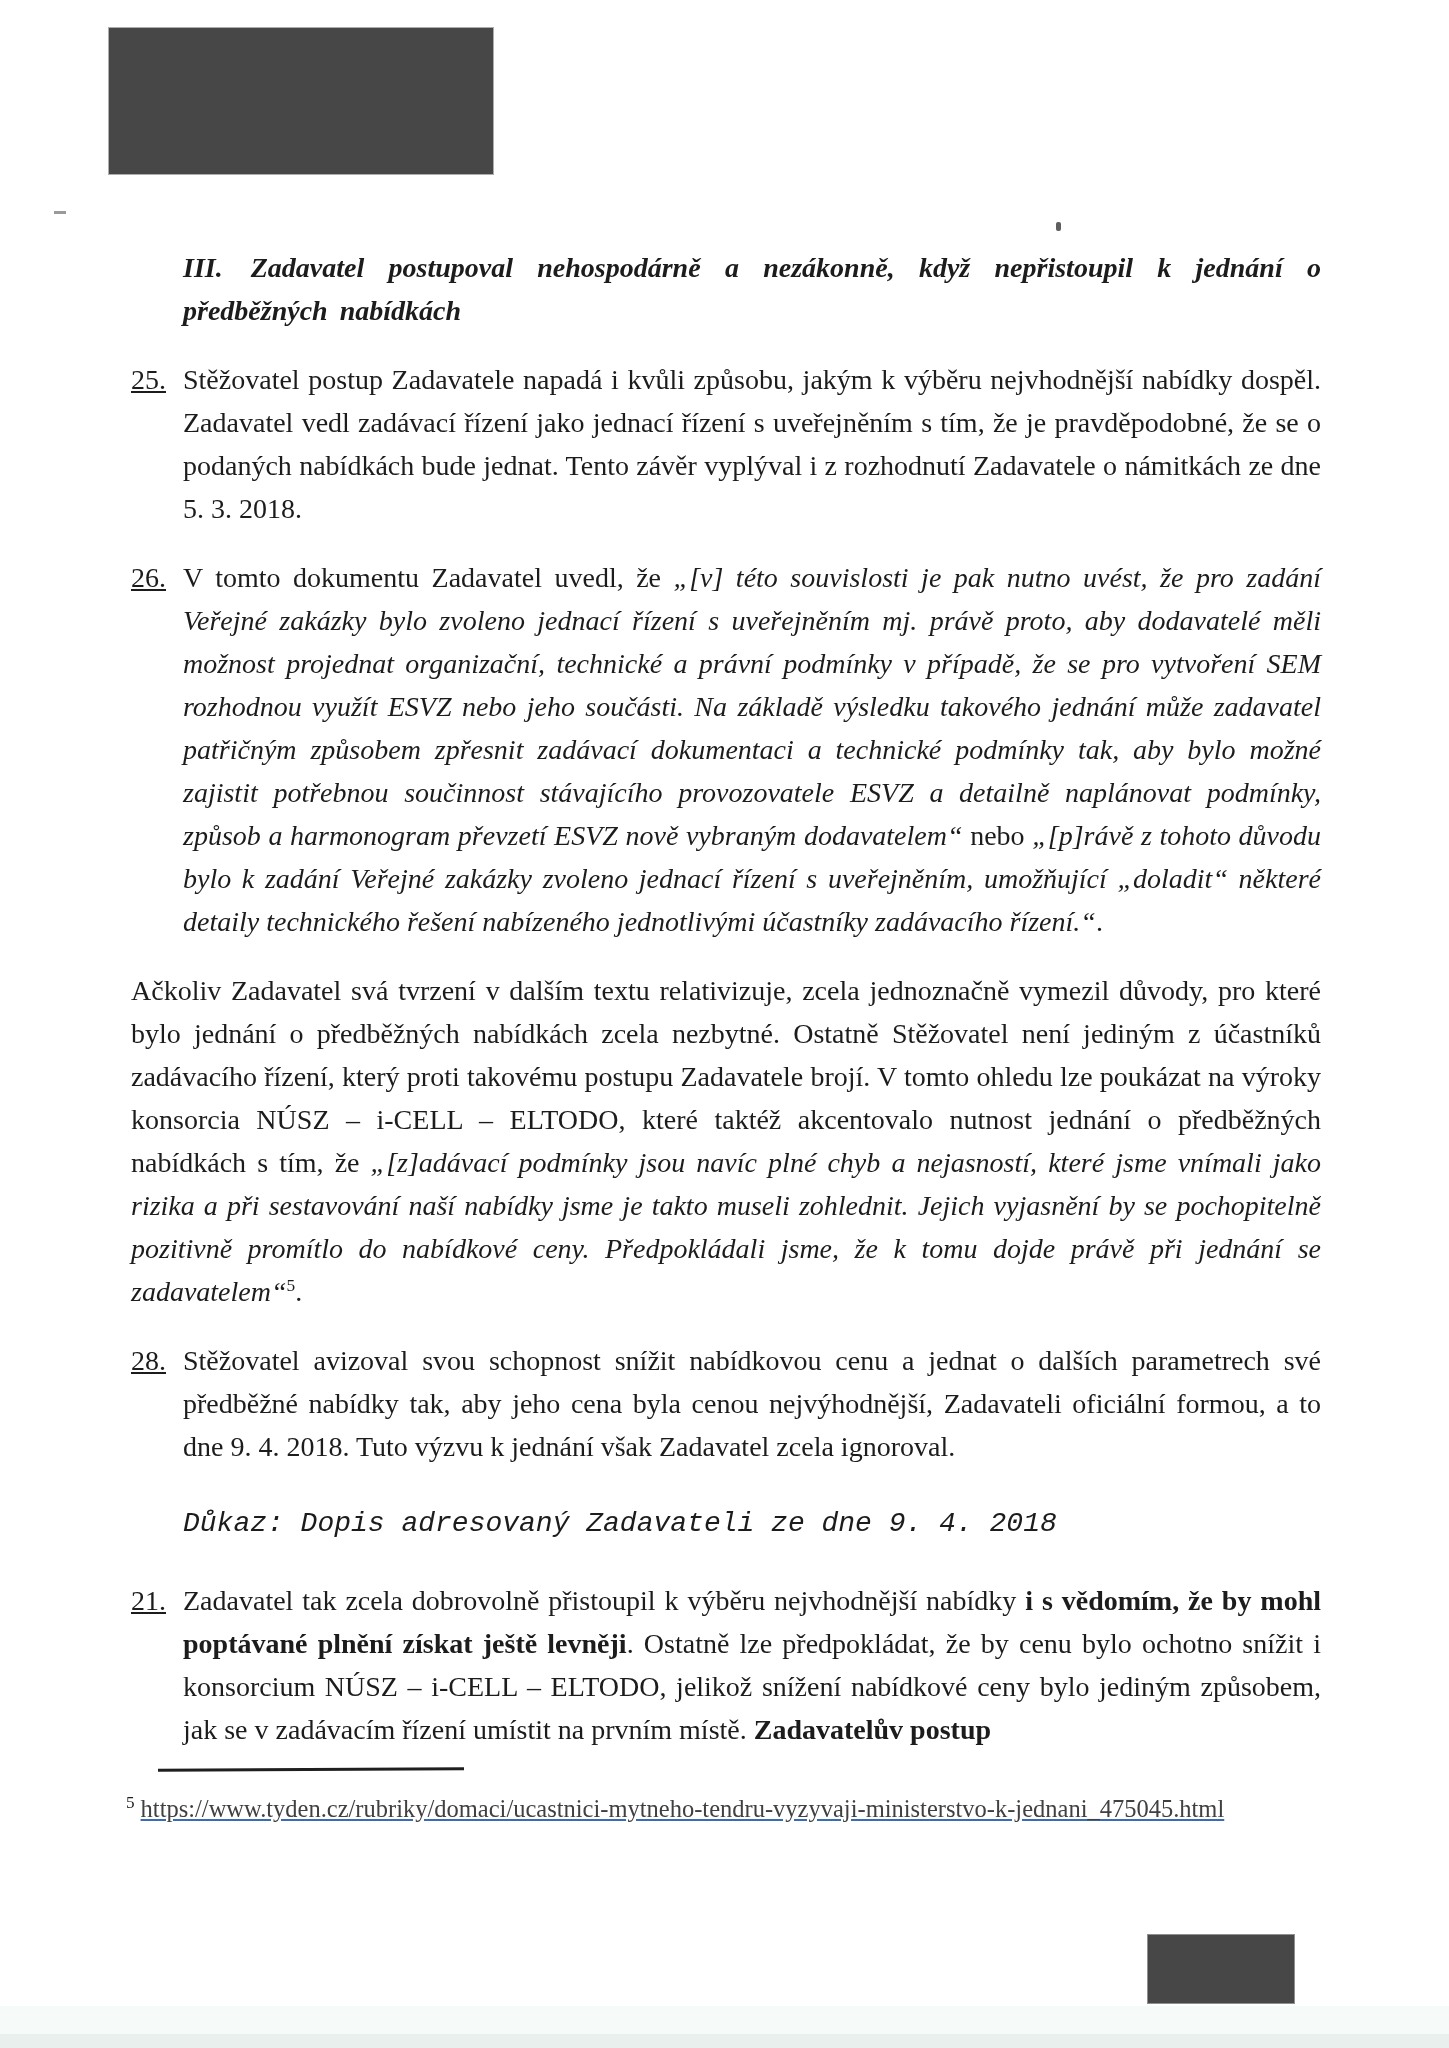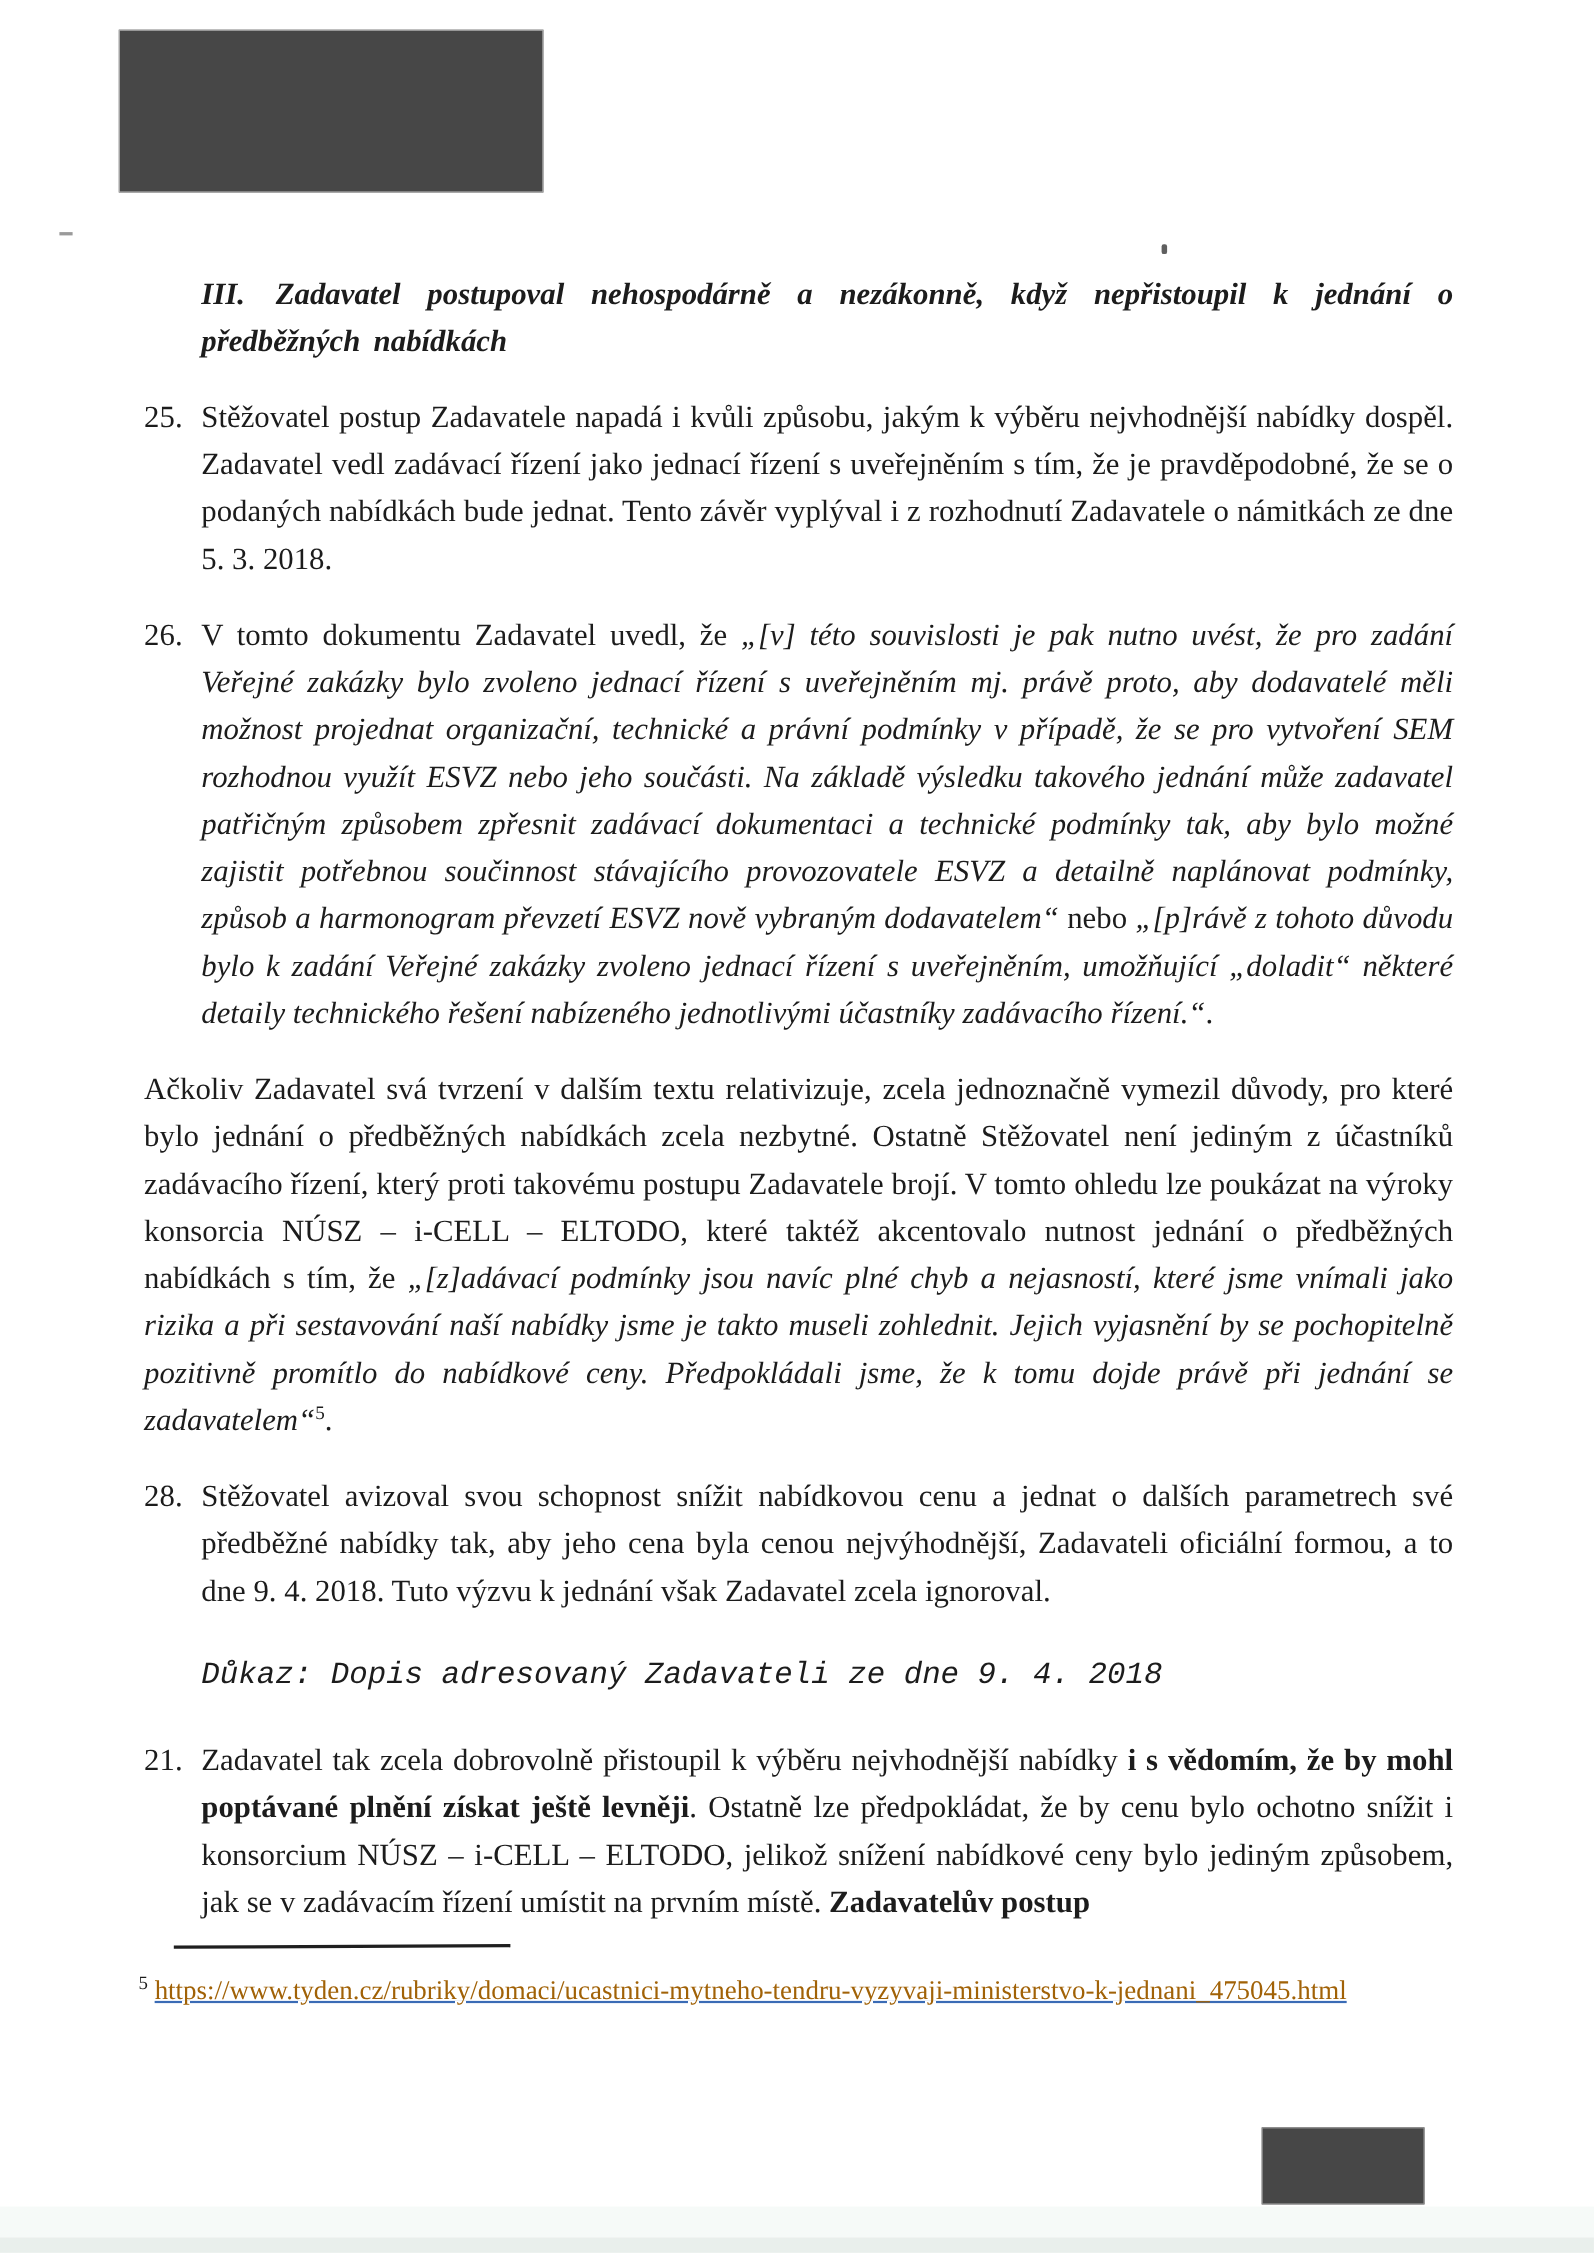--- a/index.html
+++ b/index.html
@@ -51,20 +51,21 @@
     word-spacing: 5px;
     margin-bottom: 26px;
   }
   .para {
     display: flex;
     margin-bottom: 26px;
   }
   .para .num {
     width: 52px;
     flex-shrink: 0;
+    text-decoration: underline;
   }
   .para .ptext {
     flex: 1;
     text-align: justify;
   }
   .evidence {
     margin: 34px 0 34px 52px;
     font-style: italic;
     font-family: Liberation Mono, monospace;
   }
@@ -92,21 +93,21 @@
     width: 1100px;
     font-size: 24.5px;
     line-height: 30px;
   }
   .footnote sup {
     color: #1c1c1c;
     font-size: 0.7em;
     margin-right: 6px;
   }
   .footnote-link {
-    color: #a16207;
+    color: #404040;
     text-decoration: underline;
     text-decoration-color: #3a6bb5;
     cursor: pointer;
   }
   
   .scan-dash {
     position: absolute;
     left: 54px; top: 211px;
     width: 12px; height: 3px;
     background: #9a9a9a;

